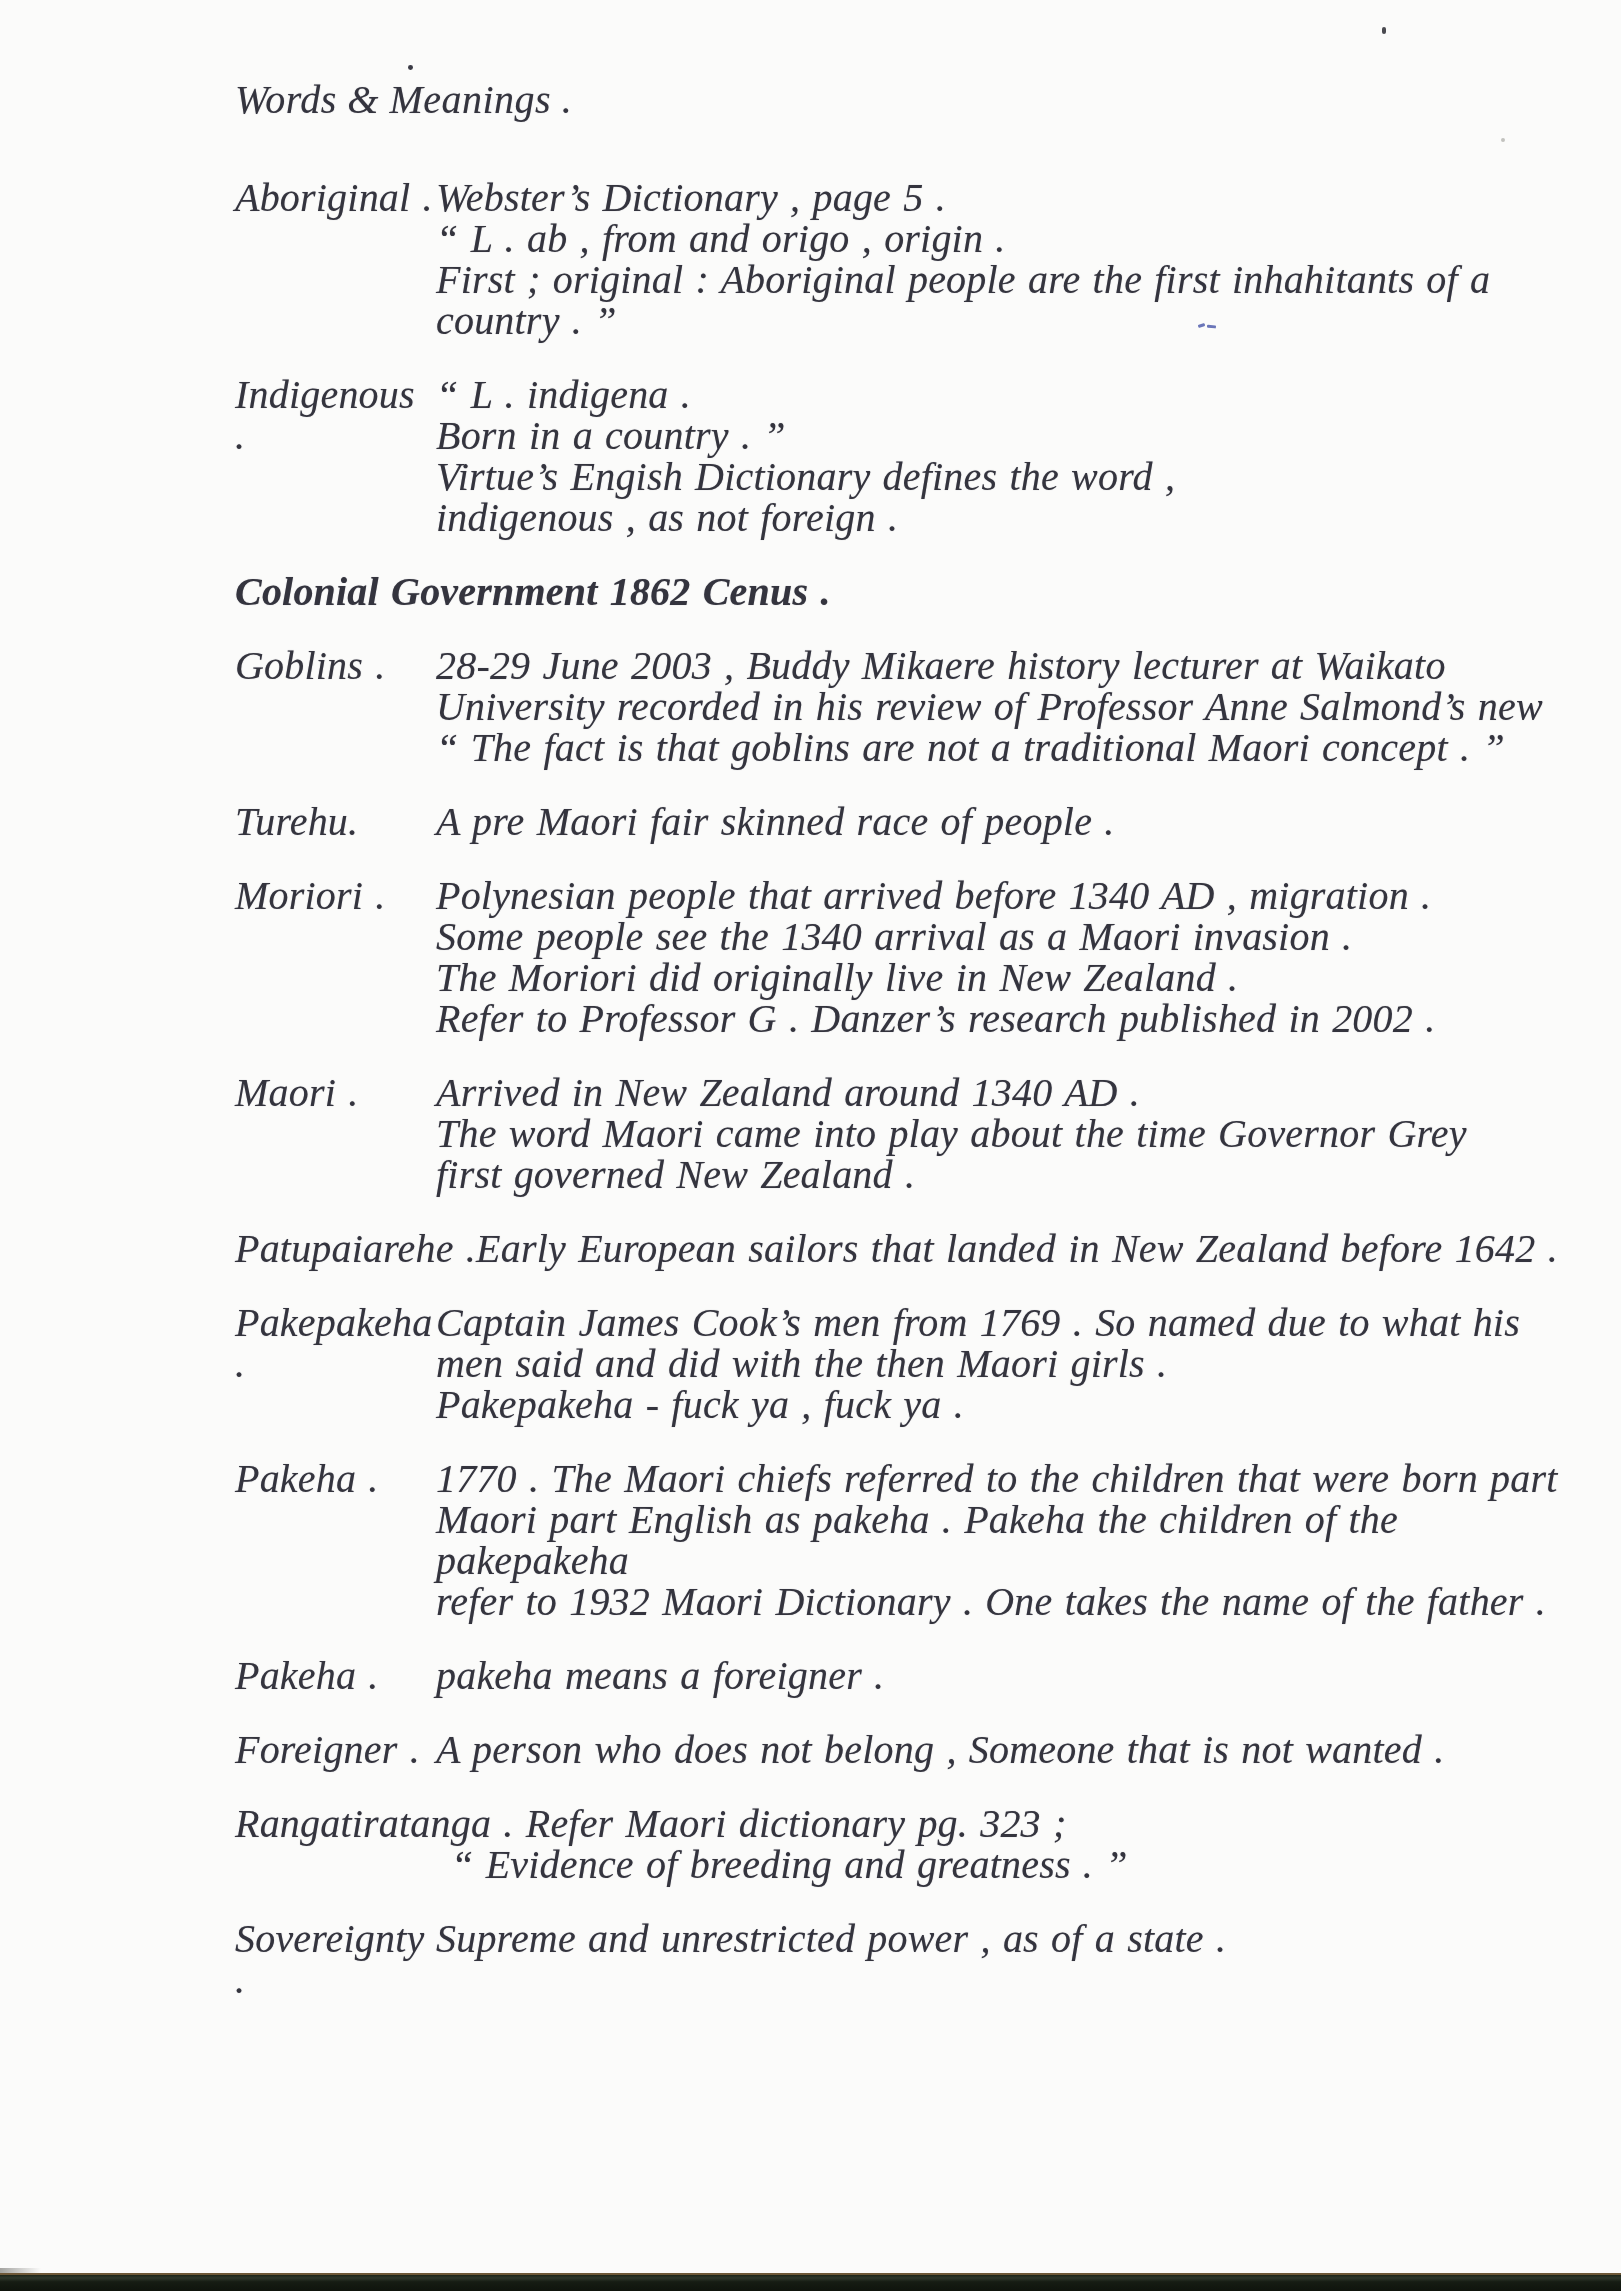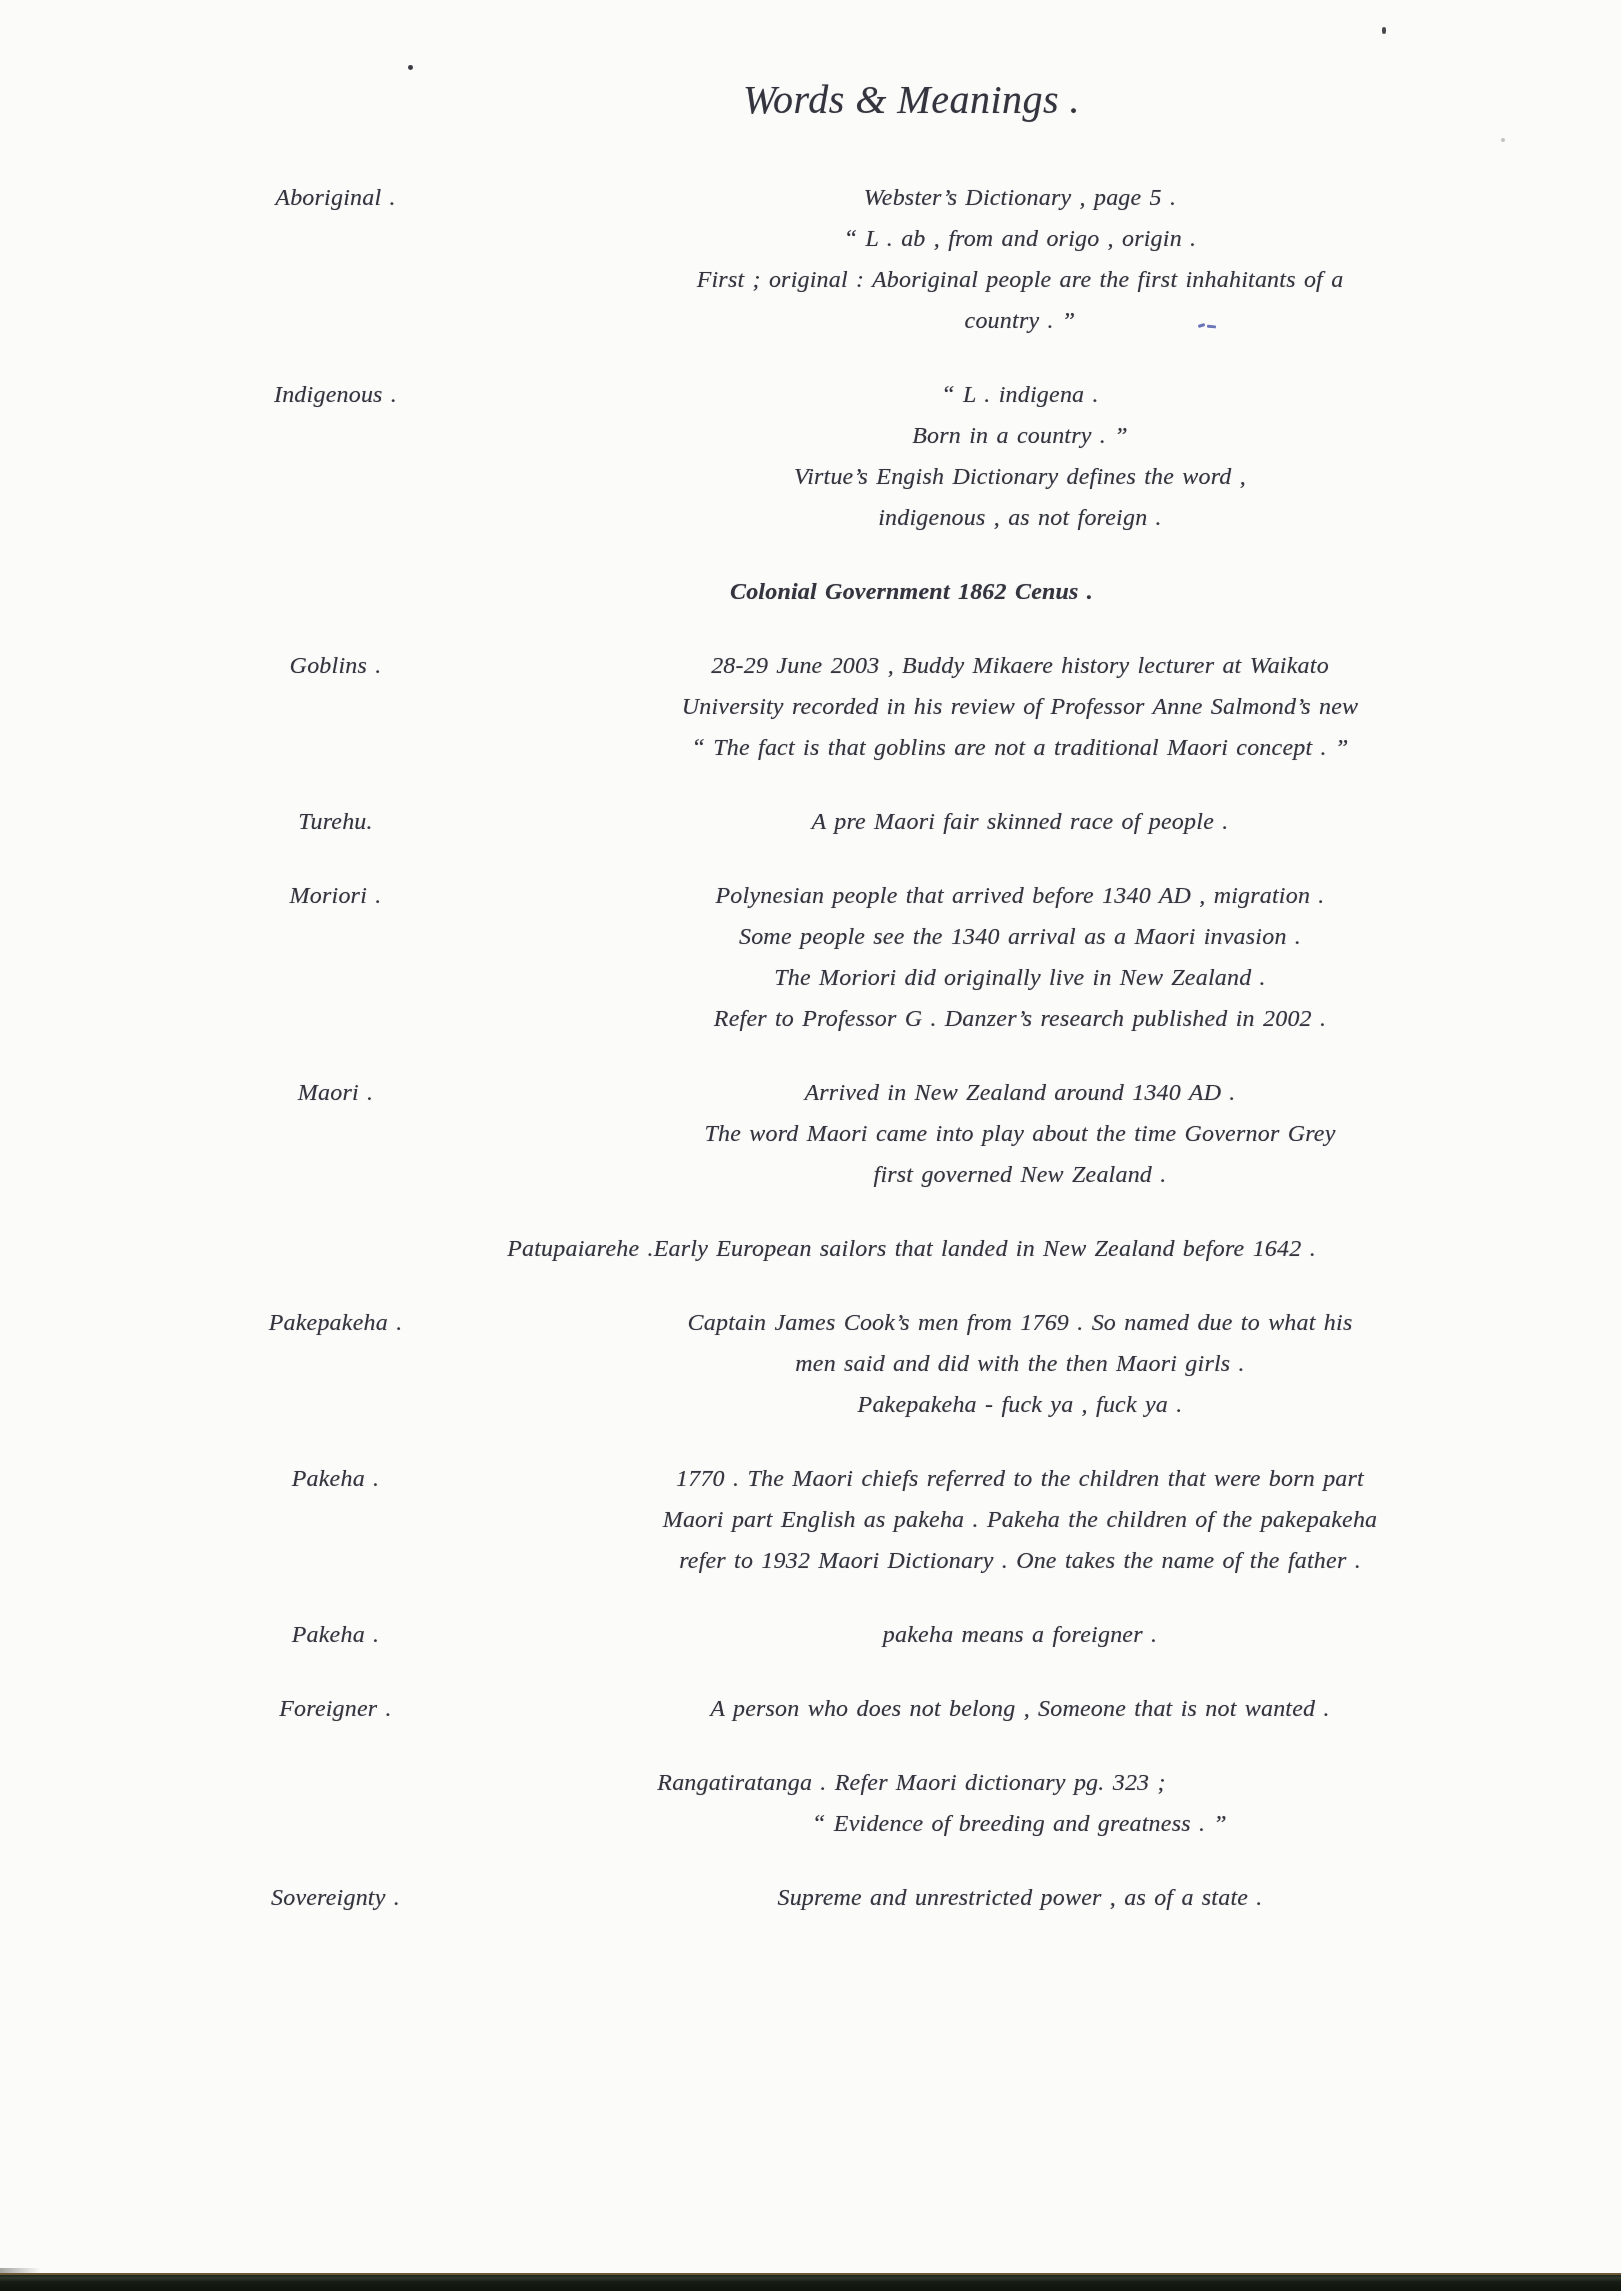--- a/index.html
+++ b/index.html
@@ -12,43 +12,41 @@
   }
   html,body{margin:0;padding:0;background:#888;}
   .page{
     position:relative;
     width:1621px;height:2292px;
     background:var(--paper);
     font-family:"Liberation Serif","DejaVu Serif",serif;
     font-style:italic;
     color:var(--ink);
     overflow:hidden;
-    text-align:center;
   }
   .doc{
     position:absolute;
     left:235px;top:76px;
     width:1353px;
   }
   .title{
     font-size:40px;
     font-weight:normal;
     margin:0 0 53px 0;
     line-height:1.2;
     letter-spacing:0.5px;
     text-shadow:0 0 1px rgba(45,45,60,.40);
   }
   .entry{
-    font-size:24px;
+    font-size:40px;
     line-height:41px;
     margin-bottom:33px;
     letter-spacing:0.2px;
     word-spacing:2px;
     text-shadow:0 0 1px rgba(45,45,60,.38);
-    gap:16px;
   }
   .entry.two-col{display:grid;grid-template-columns:201px 1fr;}
   .entry.two-col .term{grid-column:1;}
   .entry.two-col .def{grid-column:2;}
   .entry.heading .term{display:block;font-weight:bold;}
   .entry.heading .def{margin-left:201px;}
   .entry .footer-line{grid-column:1 / -1;margin-left:0;}
   .entry.inline .line-rest{margin-left:216px;}
   
   .speck{position:absolute;border-radius:50%;}

